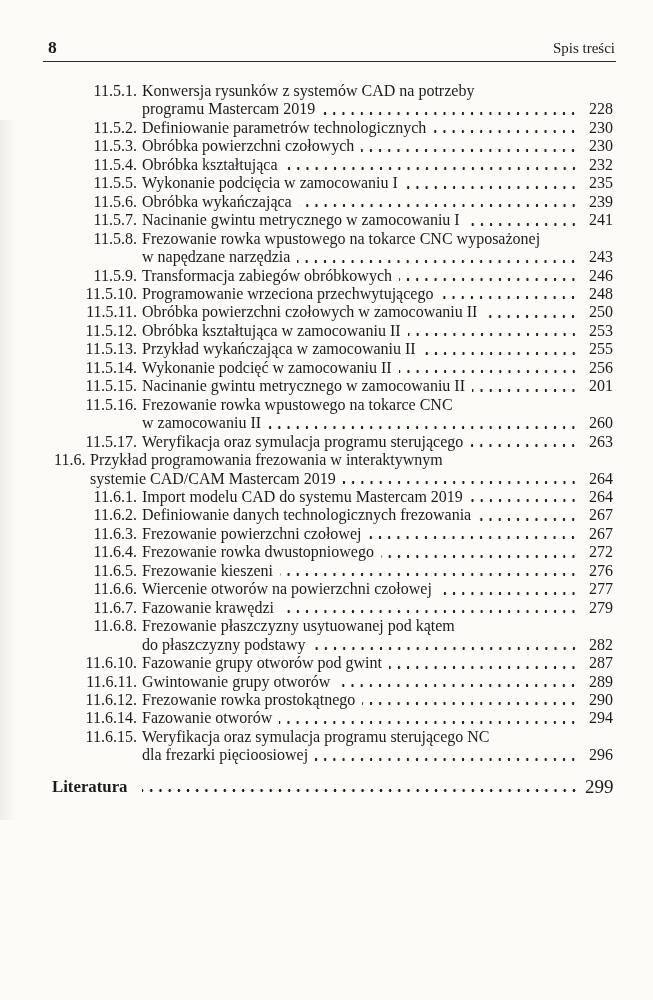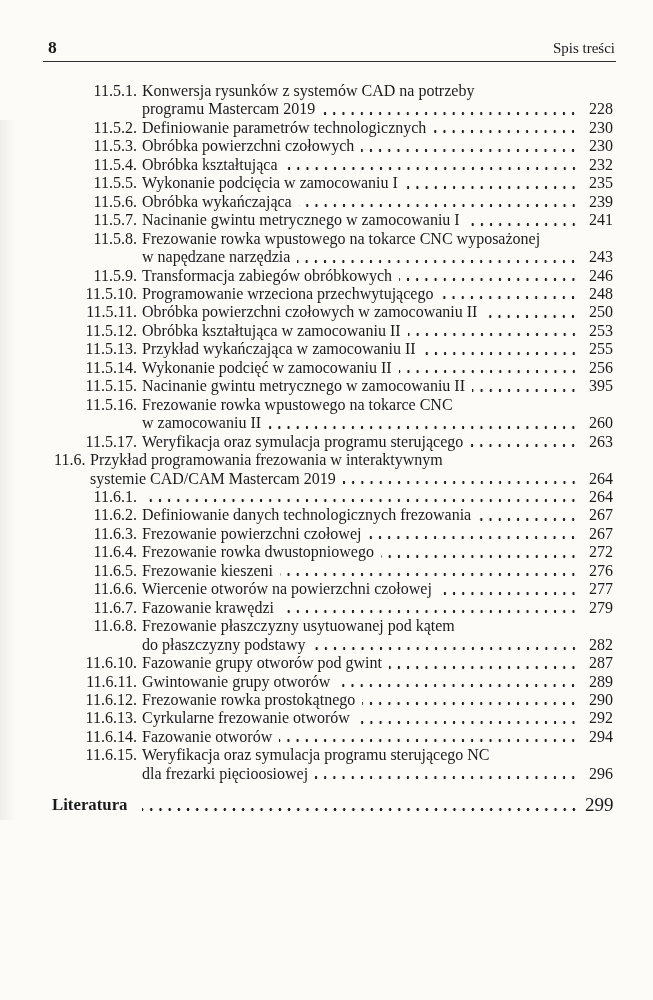--- a/index.html
+++ b/index.html
@@ -267,21 +267,21 @@
             <span class="pagenum">256</span>
           </div>
         </span>
       </div>
       <div class="entry l3">
         <span class="num">11.5.15.</span>
         <span class="body">
           <div class="line last">
             <span class="line-text">Nacinanie gwintu metrycznego w zamocowaniu II</span>
             <span class="leader"></span>
-            <span class="pagenum">395</span>
+            <span class="pagenum">201</span>
           </div>
         </span>
       </div>
       <div class="entry l3">
         <span class="num">11.5.16.</span>
         <span class="body">
           <div class="line"><span class="line-text">Frezowanie rowka wpustowego na tokarce CNC</span></div>
           <div class="line last">
             <span class="line-text">w zamocowaniu II</span>
             <span class="leader"></span>
@@ -307,20 +307,21 @@
             <span class="line-text">systemie CAD/CAM Mastercam 2019</span>
             <span class="leader"></span>
             <span class="pagenum">264</span>
           </div>
         </span>
       </div>
       <div class="entry l3">
         <span class="num">11.6.1.</span>
         <span class="body">
           <div class="line last">
+            <span class="line-text">Import modelu CAD do systemu Mastercam 2019</span>
             <span class="leader"></span>
             <span class="pagenum">264</span>
           </div>
         </span>
       </div>
       <div class="entry l3">
         <span class="num">11.6.2.</span>
         <span class="body">
           <div class="line last">
             <span class="line-text">Definiowanie danych technologicznych frezowania</span>
@@ -410,30 +411,20 @@
           </div>
         </span>
       </div>
       <div class="entry l3">
         <span class="num">11.6.12.</span>
         <span class="body">
           <div class="line last">
             <span class="line-text">Frezowanie rowka prostokątnego</span>
             <span class="leader"></span>
             <span class="pagenum">290</span>
-          </div>
-        </span>
-      </div>
-      <div class="entry l3">
-        <span class="num">11.6.13.</span>
-        <span class="body">
-          <div class="line last">
-            <span class="line-text">Cyrkularne frezowanie otworów</span>
-            <span class="leader"></span>
-            <span class="pagenum">292</span>
           </div>
         </span>
       </div>
       <div class="entry l3">
         <span class="num">11.6.14.</span>
         <span class="body">
           <div class="line last">
             <span class="line-text">Fazowanie otworów</span>
             <span class="leader"></span>
             <span class="pagenum">294</span>

